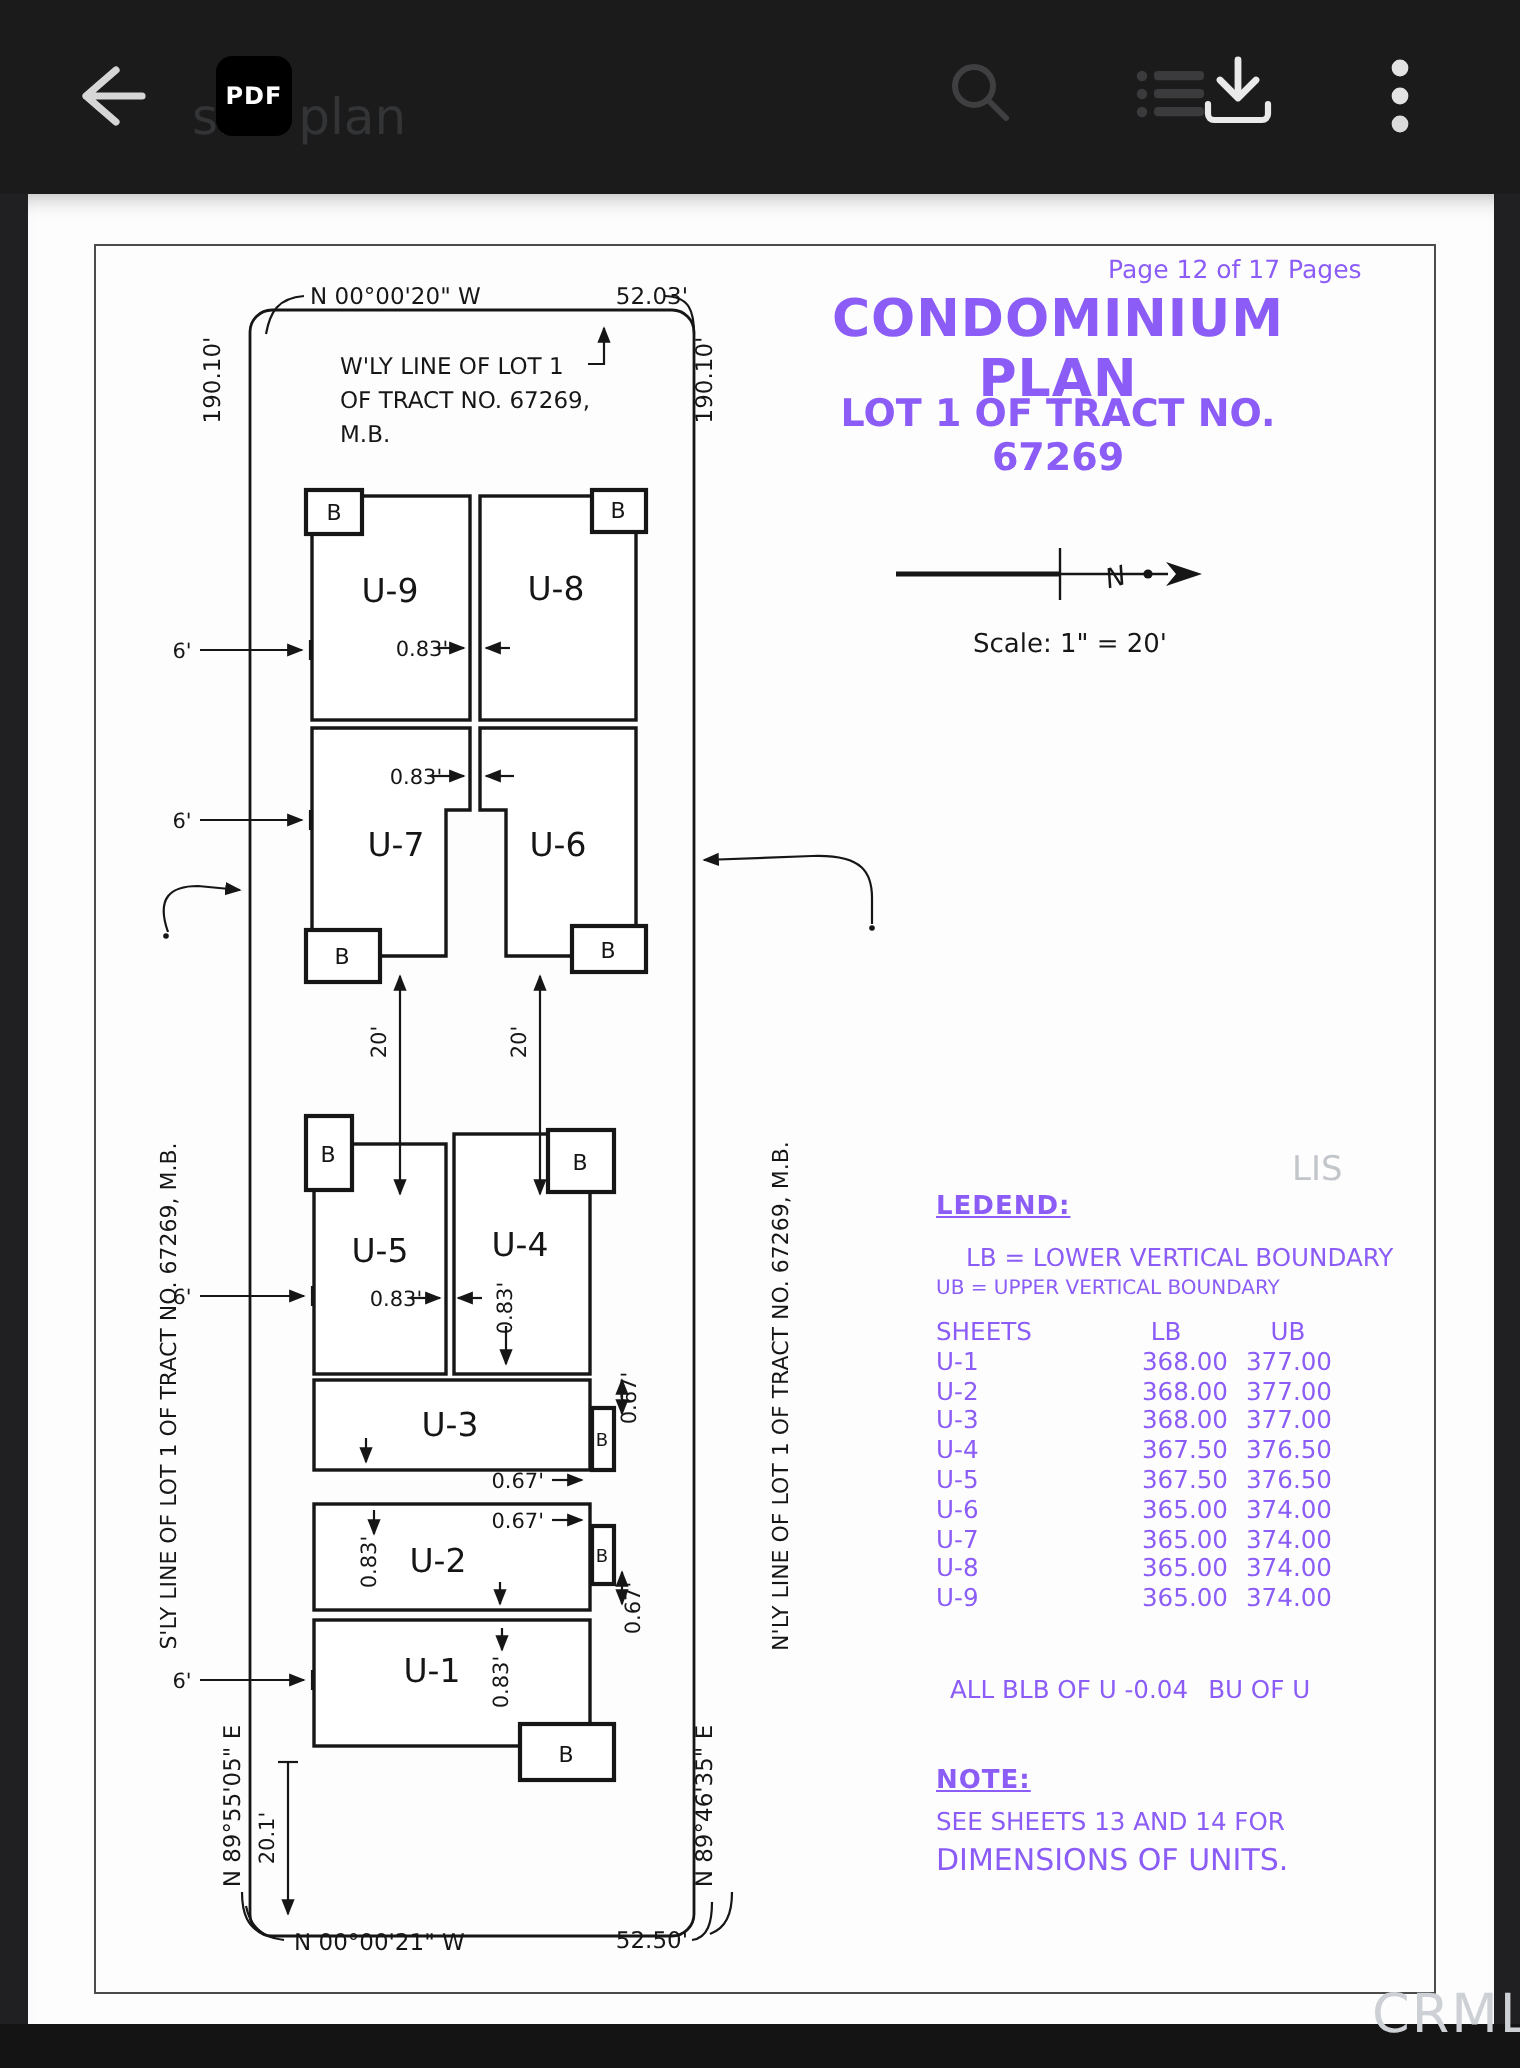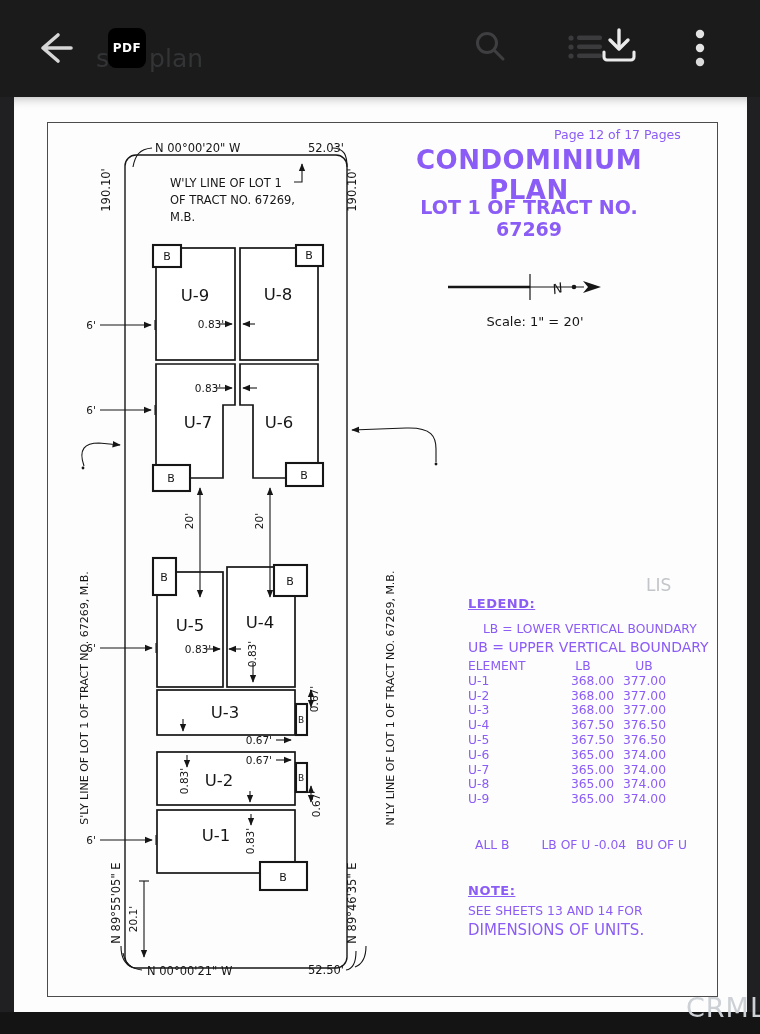--- a/index.html
+++ b/index.html
@@ -19,28 +19,28 @@
   .frame{position:absolute;left:33px;top:25px;width:669px;height:873px;border:1.3px solid #4c4c4c;}
   .abs{position:absolute;color:#8b5cf6;}
   .pageind{left:540px;top:30px;font-size:12.5px;}
   .doc-title{left:375px;top:48px;width:280px;text-align:center;font-size:26px;font-weight:600;letter-spacing:.5px;}
   .doc-sub{left:375px;top:99px;width:280px;text-align:center;font-size:19px;font-weight:600;}
   .keyplan{left:441px;top:131px;width:166px;height:20px;border:1.3px solid #2f2f2f;
            text-align:center;line-height:20px;font-size:12.5px;font-weight:600;}
   
   .lg-head{left:454px;top:499px;font-size:13px;font-weight:600;text-decoration:underline;letter-spacing:.5px;}
   .lg-l1{left:440px;top:525px;font-size:12.3px;margin-left:29px;}
-  .lg-l2{left:454px;top:542px;font-size:14px;}
+  .lg-l2{left:454px;top:542px;font-size:10px;}
   .lg-table{left:454px;top:562px;font-size:12.3px;}
   .lg-row{display:grid;grid-template-columns:84px 62px 60px;line-height:14.8px;}
   .lg-row .c2,.lg-row .c3{text-align:right;}
   .lg-row .c3{padding-right:8px;}
   .lg-row.hdr .c2,.lg-row.hdr .c3{text-align:center;padding-right:0;}
   .allb{left:461px;top:741px;font-size:12.3px;display:flex;}
-  .allb .m{margin-left:32px;} .allb .t{margin-left:10px;}
+  .allb .m{} .allb .t{margin-left:10px;}
   .note-head{left:454px;top:786px;font-size:13px;font-weight:600;text-decoration:underline;letter-spacing:.5px;}
   .note-l1{left:454px;top:807px;font-size:12.3px;}
   .note-l2{left:454px;top:824px;font-size:15px;}
   .wm-lis{left:632px;top:478px;font-size:17px;color:#c2c5c9;}
   .wm-crmls{position:absolute;left:686px;top:992px;font-size:27px;color:#cdd1d5;letter-spacing:1px;z-index:5;}
   .bottombar{position:absolute;left:0;top:1012px;width:760px;height:22px;background:#141415;}
   
   svg.plan{position:absolute;left:0;top:0;width:733px;height:915px;}
   .ln{fill:none;stroke:#161616;stroke-width:1.4px;}
   .lnu{fill:#fff;stroke:#161616;stroke-width:1.7px;}
@@ -103,21 +103,21 @@
 
     <div class="abs pageind">Page 12 of 17 Pages</div>
     <div class="abs doc-title">CONDOMINIUM PLAN</div>
     <div class="abs doc-sub">LOT 1 OF TRACT NO. 67269</div>
 
     <div class="abs lg-head">LEDEND:</div>
     <div class="abs lg-l1">LB = LOWER VERTICAL BOUNDARY</div>
     <div class="abs lg-l2">UB = UPPER VERTICAL BOUNDARY</div>
     <div class="abs lg-table">
       <div class="lg-row hdr">
-        <span class="c1">ELEMENT</span>
+        <span class="c1">SHEETS</span>
         <span class="c2">LB</span>
         <span class="c3">UB</span>
       </div>
       <div class="lg-row">
           <span class="c1">U-1</span>
           <span class="c2">368.00</span>
           <span class="c3">377.00</span>
         </div>
       <div class="lg-row">
           <span class="c1">U-2</span>

